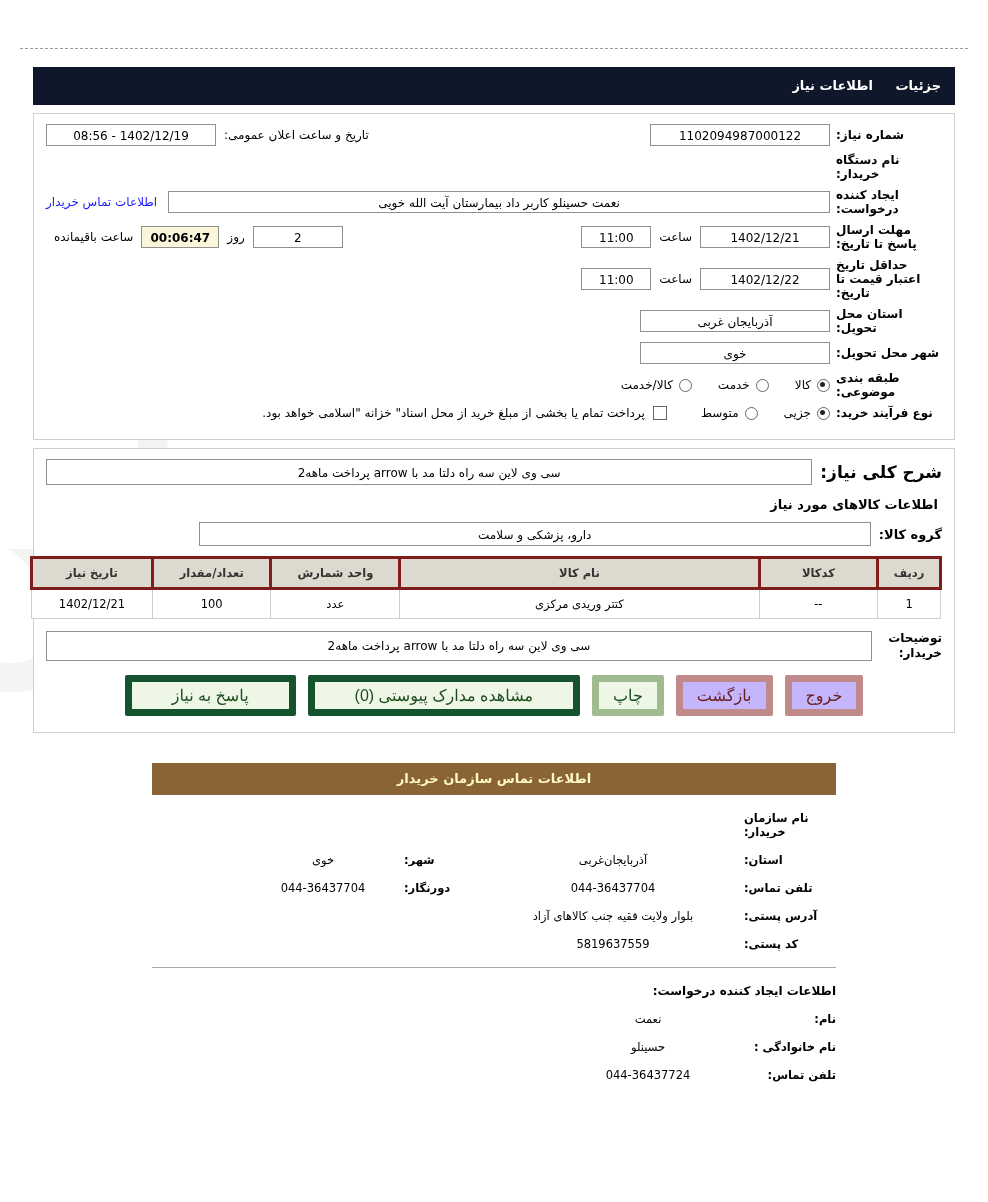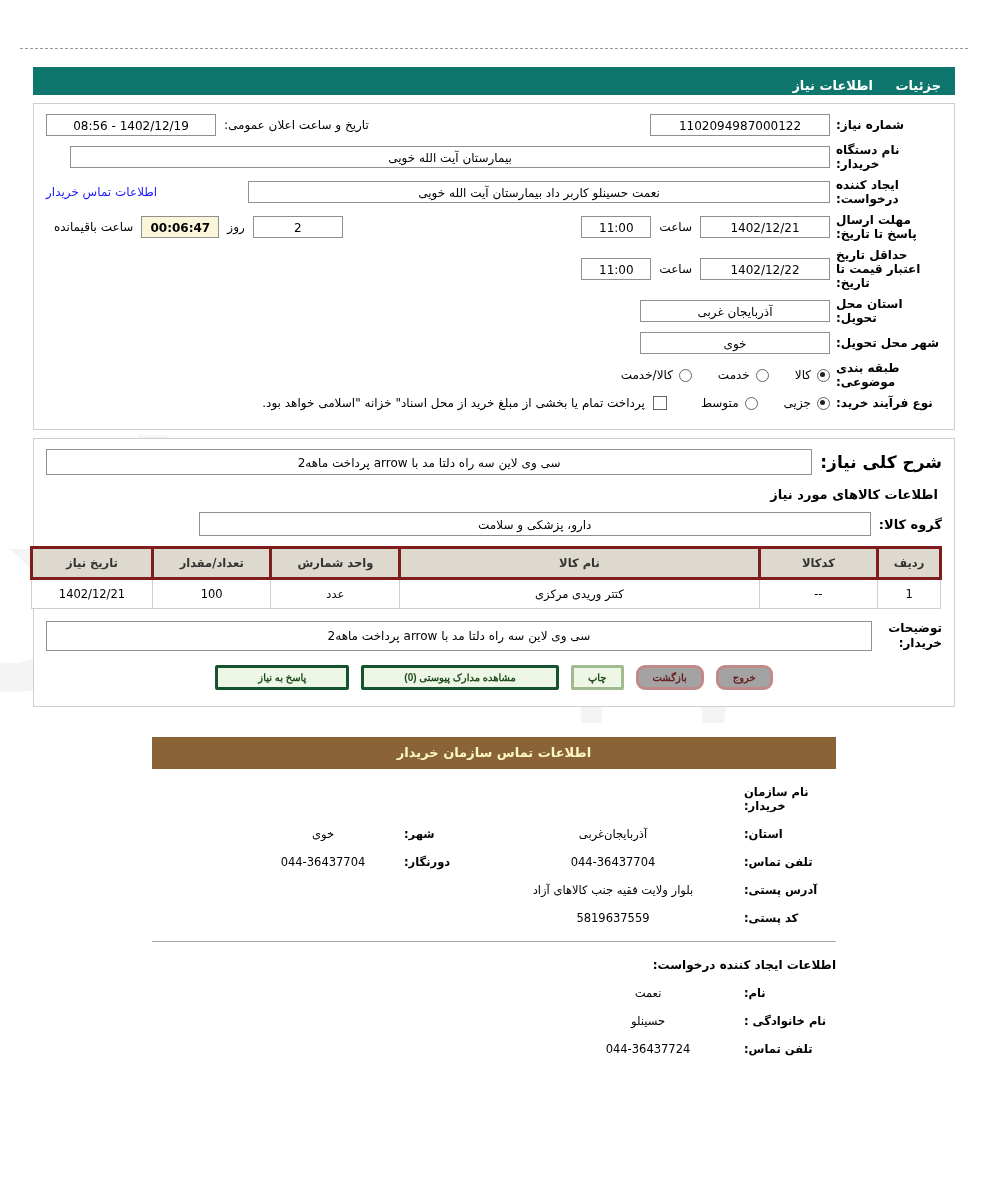--- a/index.html
+++ b/index.html
@@ -38,23 +38,23 @@
     padding: 0;
     box-sizing: border-box;
   }
   .top-rule {
     margin: 18px 20px 0 20px;
     border-bottom: 1px dashed #999;
     height: 30px;
   }
   .section-header {
     margin: 18px 33px 0 33px;
-    background: #0f766e;
+    background: #0f172a;
     color: #fff;
-    height: 28px;
+    height: 38px;
     line-height: 38px;
     font-size: 13px;
     font-weight: bold;
     padding: 0 14px;
     box-sizing: border-box;
     text-align: right;
   }
   .section-header span { margin-left: 18px; }
 
   .panel {
@@ -172,30 +172,29 @@
     background: #fff;
   }
   .desc-row { display: flex; align-items: flex-start; margin-top: 12px; }
   .desc-lbl { font-weight: bold; font-size: 12px; width: 70px; text-align: right; line-height: 15px; flex: none;}
   .desc-field {
     flex: 1 1 auto; border: 1px solid #8f8f8f; min-height: 28px;
     line-height: 28px; font-size: 12px; text-align: center; box-sizing: border-box;
   }
   .btn-bar { display: flex; justify-content: center; gap: 12px; margin: 14px 0 4px 0; }
   .btn {
-    border: 3px solid #14532d;
+    border: 7px solid #14532d;
     background: #eef6e6;
     color: #1d4d1d;
-    font-size: 10px;
+    font-size: 16px;
     padding: 4px 14px;
     cursor: pointer;
     border-radius: 2px;
-    font-weight: bold;
-  }
-  .btn.red { border-color: #c08a8a; background: #a3a3a3; color: #6a1d1d; border-radius: 9px; }
+  }
+  .btn.red { border-color: #c08a8a; background: #c4b5fd; color: #6a1d1d; }
   .btn.gray { border-color: #9fbb8f; background: #eef6e6; }
   .btn.wide { padding: 4px 40px; }
 
   .contact-header {
     margin: 30px 152px 0 152px;
     background: #8a6437;
     color: #fef9c3;
     height: 32px; line-height: 32px;
     text-align: center;
     font-size: 13px; font-weight: bold;
@@ -203,21 +202,21 @@
   .contact-body { margin: 16px 152px 0 152px; font-size: 11.5px; }
   .c-row { display: flex; margin-bottom: 14px; }
   .c-lbl { width: 98px; font-weight: bold; text-align: left; padding-left: 6px; box-sizing: border-box; flex: none;}
   .c-val { width: 250px; text-align: center; }
   .c-lbl2 { width: 90px; font-weight: bold; text-align: left; padding-left: 6px; box-sizing: border-box; flex: none;}
   .c-val2 { width: 150px; text-align: center; }
   .divider { margin: 16px 152px 0 152px; border-top: 1px solid #aaa; }
   .creator-title { margin: 16px 152px 0 152px; font-size: 12px; font-weight: bold; text-align: right; }
   .creator-body { margin: 14px 152px 0 152px; font-size: 11.5px; }
   .cr-row { display: flex; margin-bottom: 14px; }
-  .cr-lbl { width: 98px; font-weight: bold; text-align: left; padding-left: 6px; box-sizing: border-box; flex: none;}
+  .cr-lbl { width: 98px; font-weight: bold; text-align: right; padding-left: 6px; box-sizing: border-box; flex: none;}
   .cr-val { width: 180px; text-align: center; }
 </style>
 </head>
 <body>
 
 <div class="watermark">
   <div class="wm-text" style="left:-40px; top:380px;">ستاد</div>
   <div class="wm-text" style="left:520px; top:500px; font-size:240px;">۱۷</div>
 </div>
 
@@ -235,26 +234,25 @@
     <div class="row">
       <div class="lbl">شماره نیاز:</div>
       <div class="field f-need">1102094987000122</div>
       <div class="spacer"></div>
       <div class="lbl-inline">تاریخ و ساعت اعلان عمومی:</div>
       <div class="field f-date-ann">1402/12/19 - 08:56</div>
     </div>
 
     <div class="row">
       <div class="lbl">نام دستگاه خریدار:</div>
-      <div class="field f-wide" style="width:100%; max-width:760px;">بیمارستان آیت الله خویی</div>
     </div>
 
     <div class="row">
       <div class="lbl">ایجاد کننده درخواست:</div>
-      <div class="field" style="width:582px;">نعمت حسینلو کاربر داد بیمارستان آیت الله خویی</div>
+      <div class="field" style="width:662px;">نعمت حسینلو کاربر داد بیمارستان آیت الله خویی</div>
       <div class="spacer"></div>
       <a class="link">اطلاعات تماس خریدار</a>
     </div>
 
     <div class="row">
       <div class="lbl">مهلت ارسال پاسخ تا تاریخ:</div>
       <div class="field f-date">1402/12/21</div>
       <div class="lbl-inline">ساعت</div>
       <div class="field f-time">11:00</div>
       <div class="spacer"></div>

